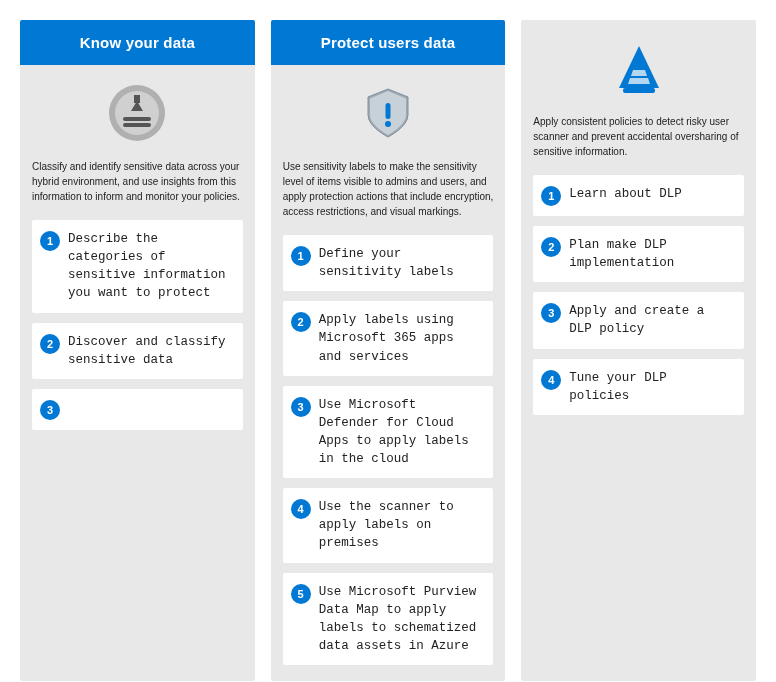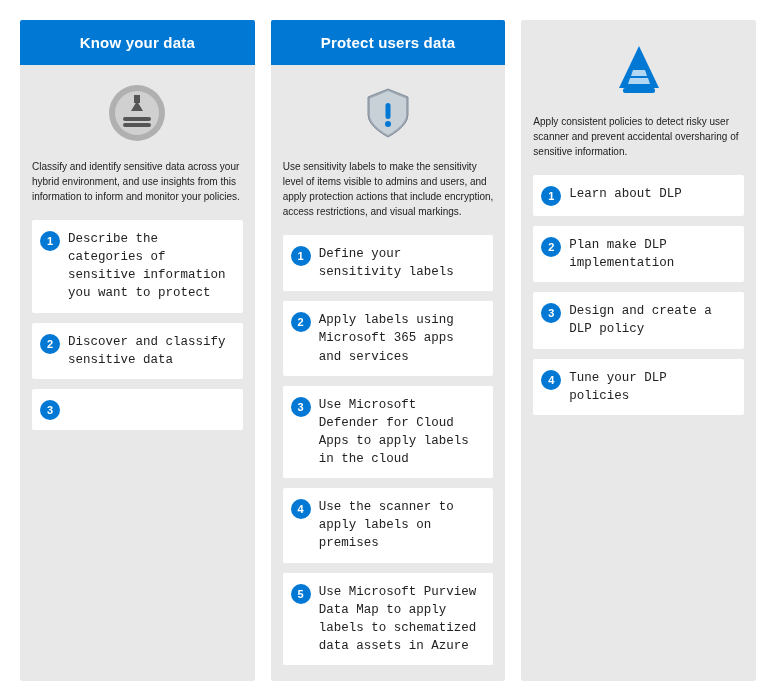--- a/index.html
+++ b/index.html
@@ -174,21 +174,21 @@
         <div class="step-item">
           <div class="step-number">1</div>
           <div class="step-text">Learn about DLP</div>
         </div>
         <div class="step-item">
           <div class="step-number">2</div>
           <div class="step-text">Plan make DLP implementation</div>
         </div>
         <div class="step-item">
           <div class="step-number">3</div>
-          <div class="step-text">Design and create a DLP policy</div>
+          <div class="step-text">Apply and create a DLP policy</div>
         </div>
         <div class="step-item">
           <div class="step-number">4</div>
           <div class="step-text">Tune your DLP policies</div>
         </div>
       </div>
     </div>
   </div>
 
 </body></html>

